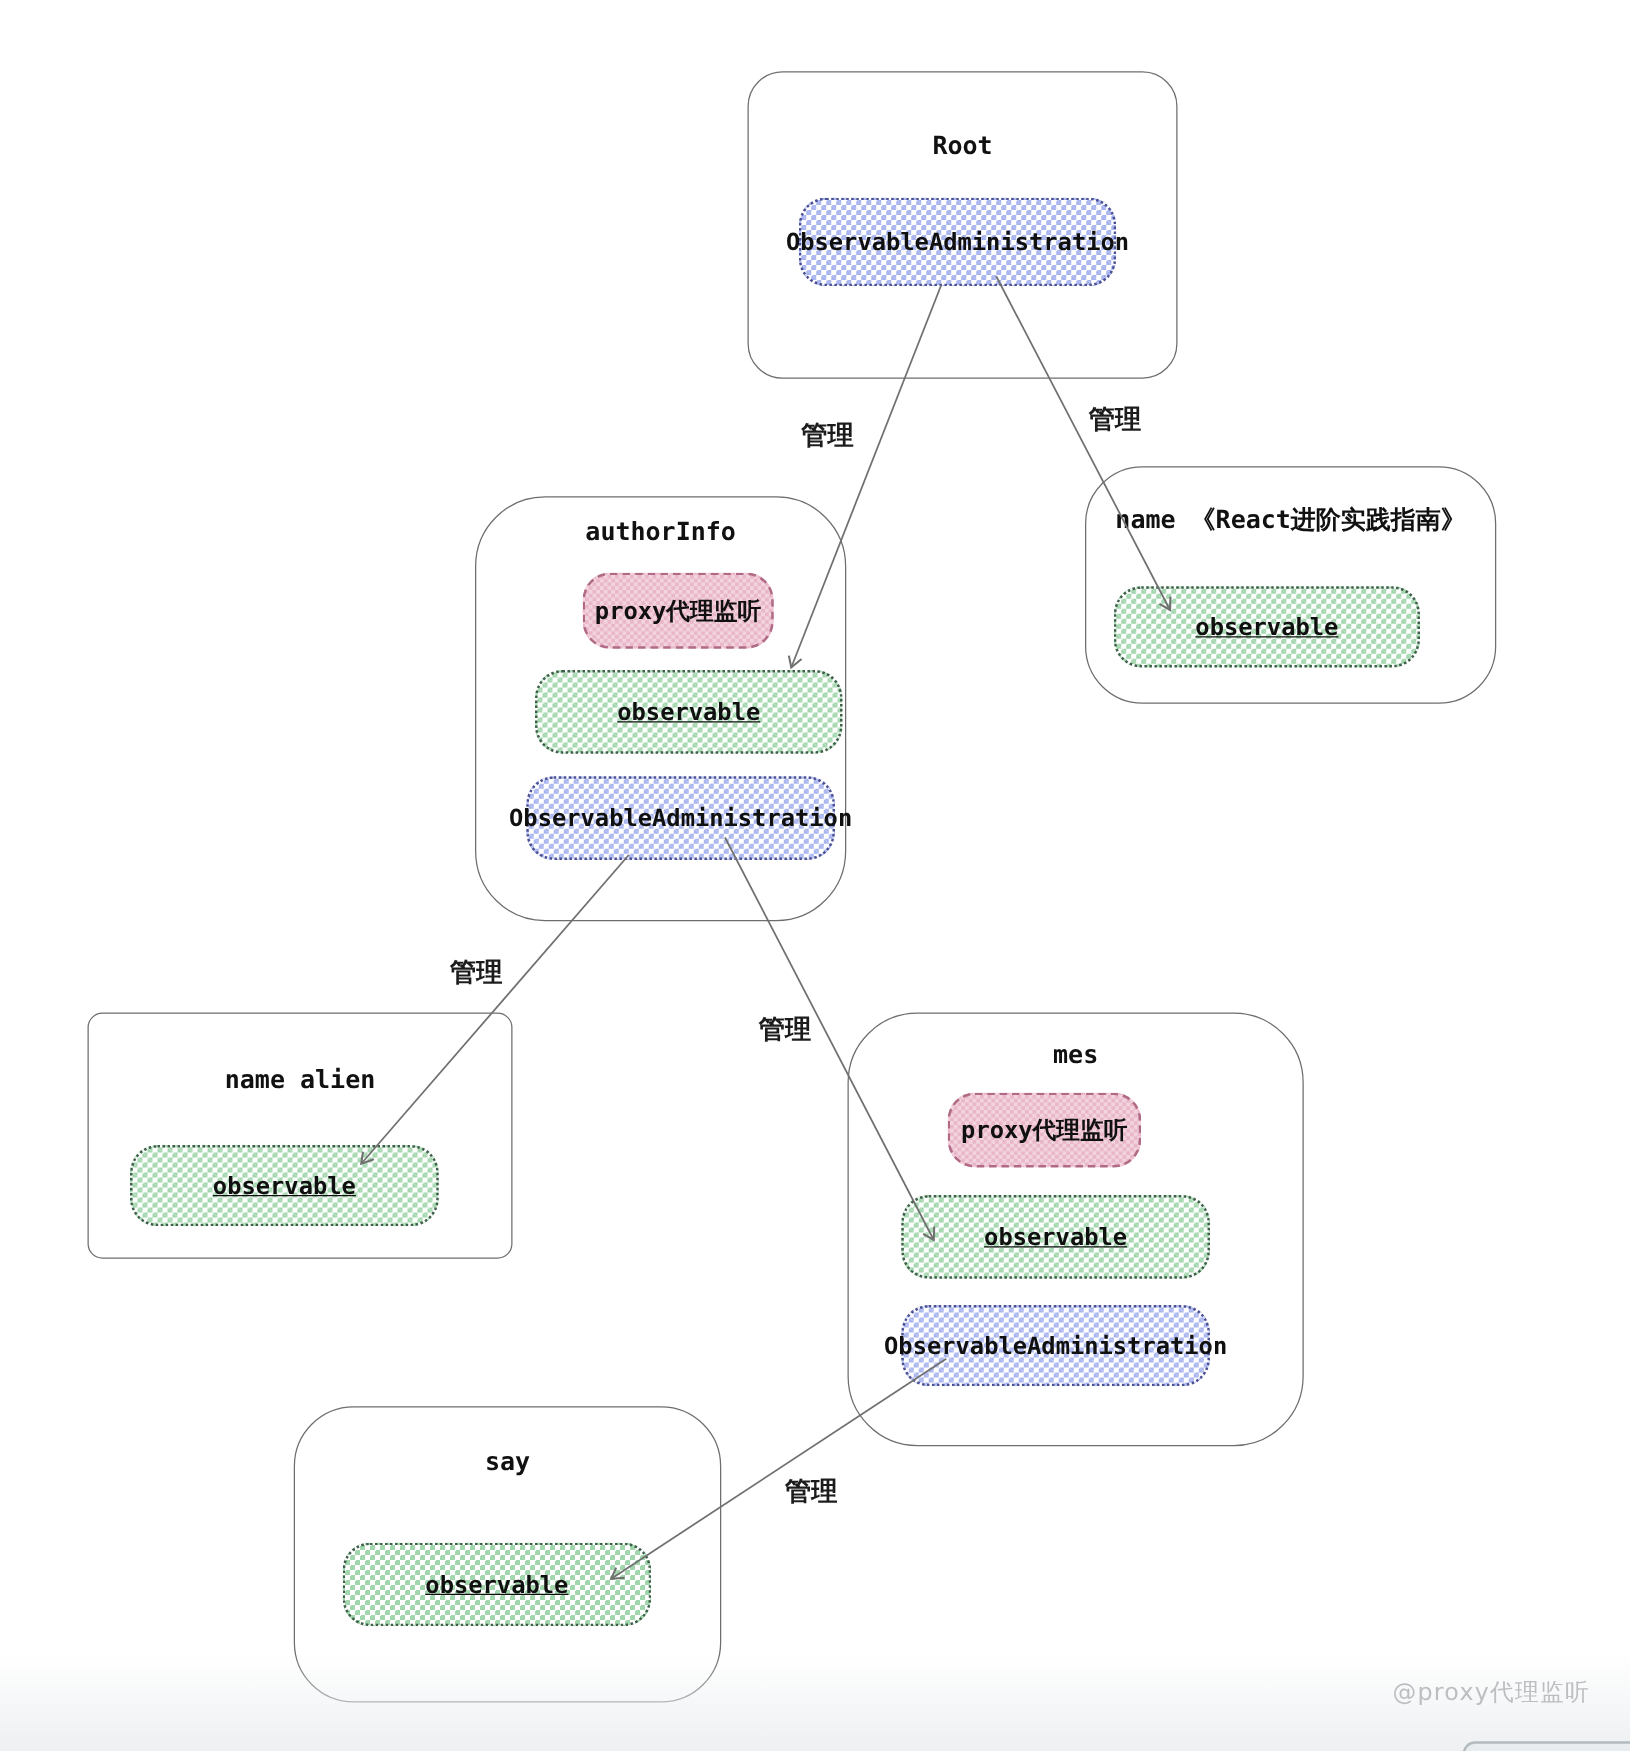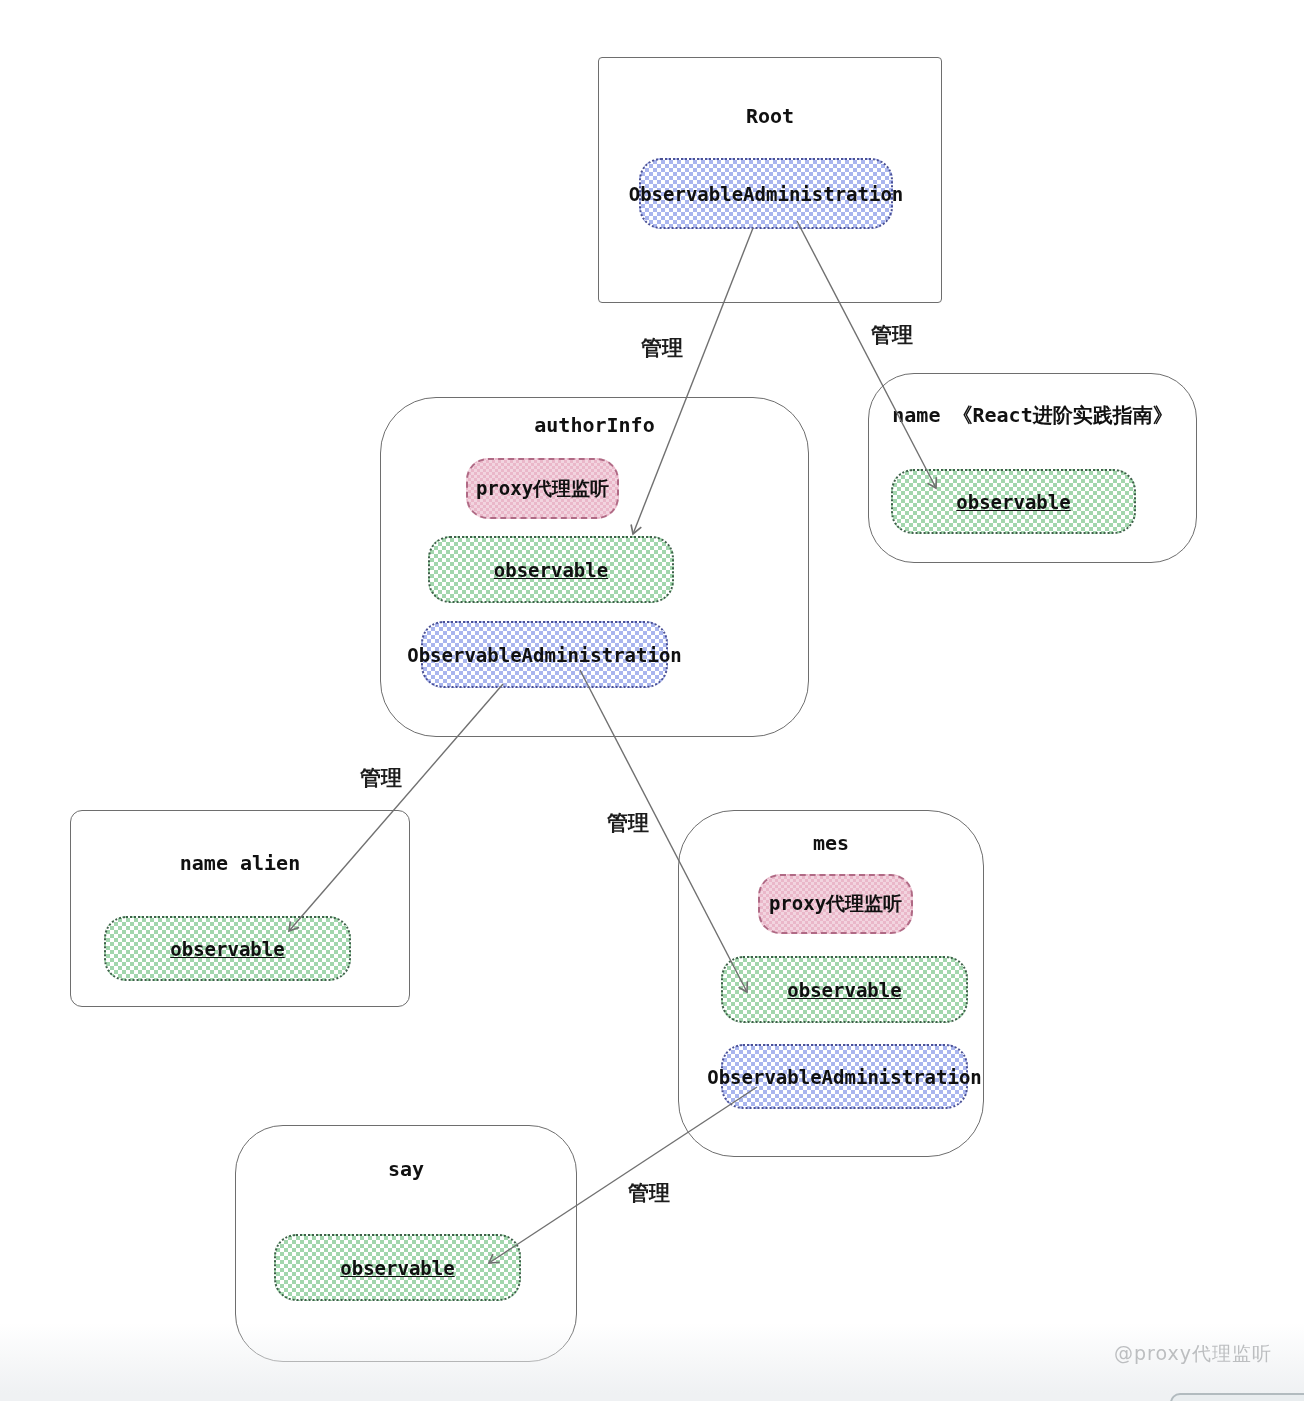--- a/index.html
+++ b/index.html
@@ -118,43 +118,43 @@
     border-radius: 10px 10px 0 0;
     box-sizing: border-box;
     z-index: 8;
   }
 </style>
 </head>
 <body>
 
 <div class="canvas">
 
-  <div class="node" style="left:598px;top:57px;width:344px;height:246px;border-radius:4px">
+  <div class="node" style="left:598px;top:57px;width:344px;height:246px;border-radius:28px">
     <div class="node-title" style="top:46px">Root</div>
     <div class="pill admin" style="left:40px;top:100px;width:254px;height:71px">ObservableAdministration</div>
   </div>
 
-  <div class="node" style="left:380px;top:397px;width:429px;height:340px;border-radius:56px">
+  <div class="node" style="left:380px;top:397px;width:297px;height:340px;border-radius:56px">
     <div class="node-title" style="top:15px">authorInfo</div>
     <div class="pill proxy" style="left:85px;top:60px;width:153px;height:61px">proxy代理监听</div>
     <div class="pill obs" style="left:47px;top:138px;width:246px;height:67px">observable</div>
     <div class="pill admin" style="left:40px;top:223px;width:247px;height:67px">ObservableAdministration</div>
   </div>
 
   <div class="node" style="left:868px;top:373px;width:329px;height:190px;border-radius:46px">
     <div class="node-title" style="top:28px">name 《React进阶实践指南》</div>
     <div class="pill obs" style="left:22px;top:95px;width:245px;height:65px">observable</div>
   </div>
 
   <div class="node" style="left:70px;top:810px;width:340px;height:197px;border-radius:12px">
     <div class="node-title" style="top:40px">name alien</div>
     <div class="pill obs" style="left:33px;top:105px;width:247px;height:65px">observable</div>
   </div>
 
-  <div class="node" style="left:678px;top:810px;width:306px;height:347px;border-radius:56px">
+  <div class="node" style="left:678px;top:810px;width:365px;height:347px;border-radius:56px">
     <div class="node-title" style="top:20px">mes</div>
     <div class="pill proxy" style="left:79px;top:63px;width:155px;height:60px">proxy代理监听</div>
     <div class="pill obs" style="left:42px;top:145px;width:247px;height:67px">observable</div>
     <div class="pill admin" style="left:42px;top:233px;width:247px;height:65px">ObservableAdministration</div>
   </div>
 
   <div class="node" style="left:235px;top:1125px;width:342px;height:237px;border-radius:48px">
     <div class="node-title" style="top:31px">say</div>
     <div class="pill obs" style="left:38px;top:108px;width:247px;height:67px">observable</div>
   </div>

